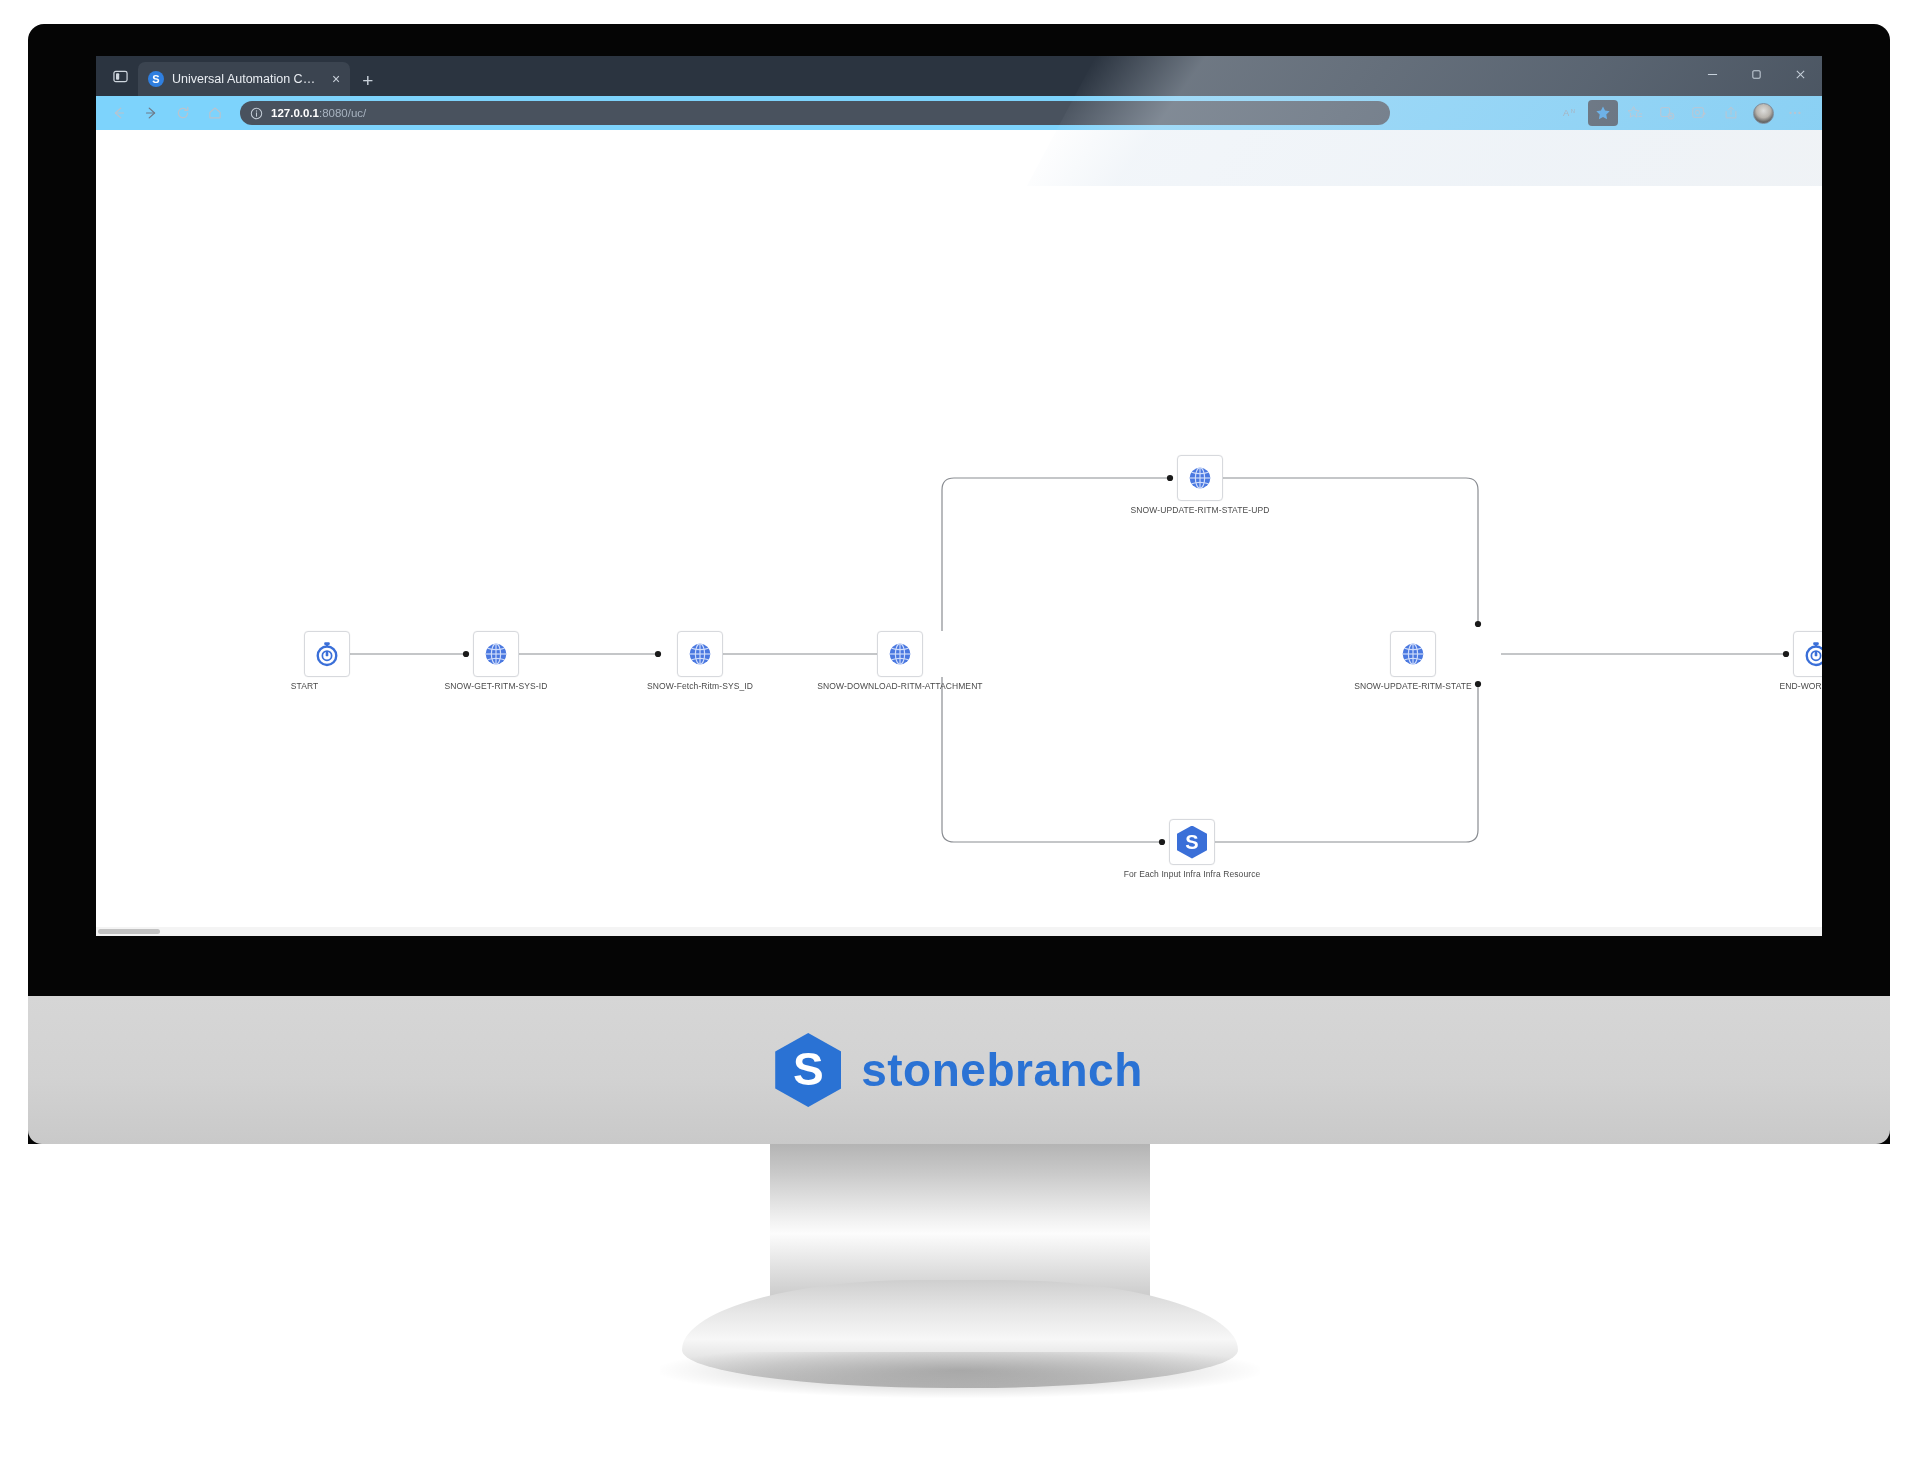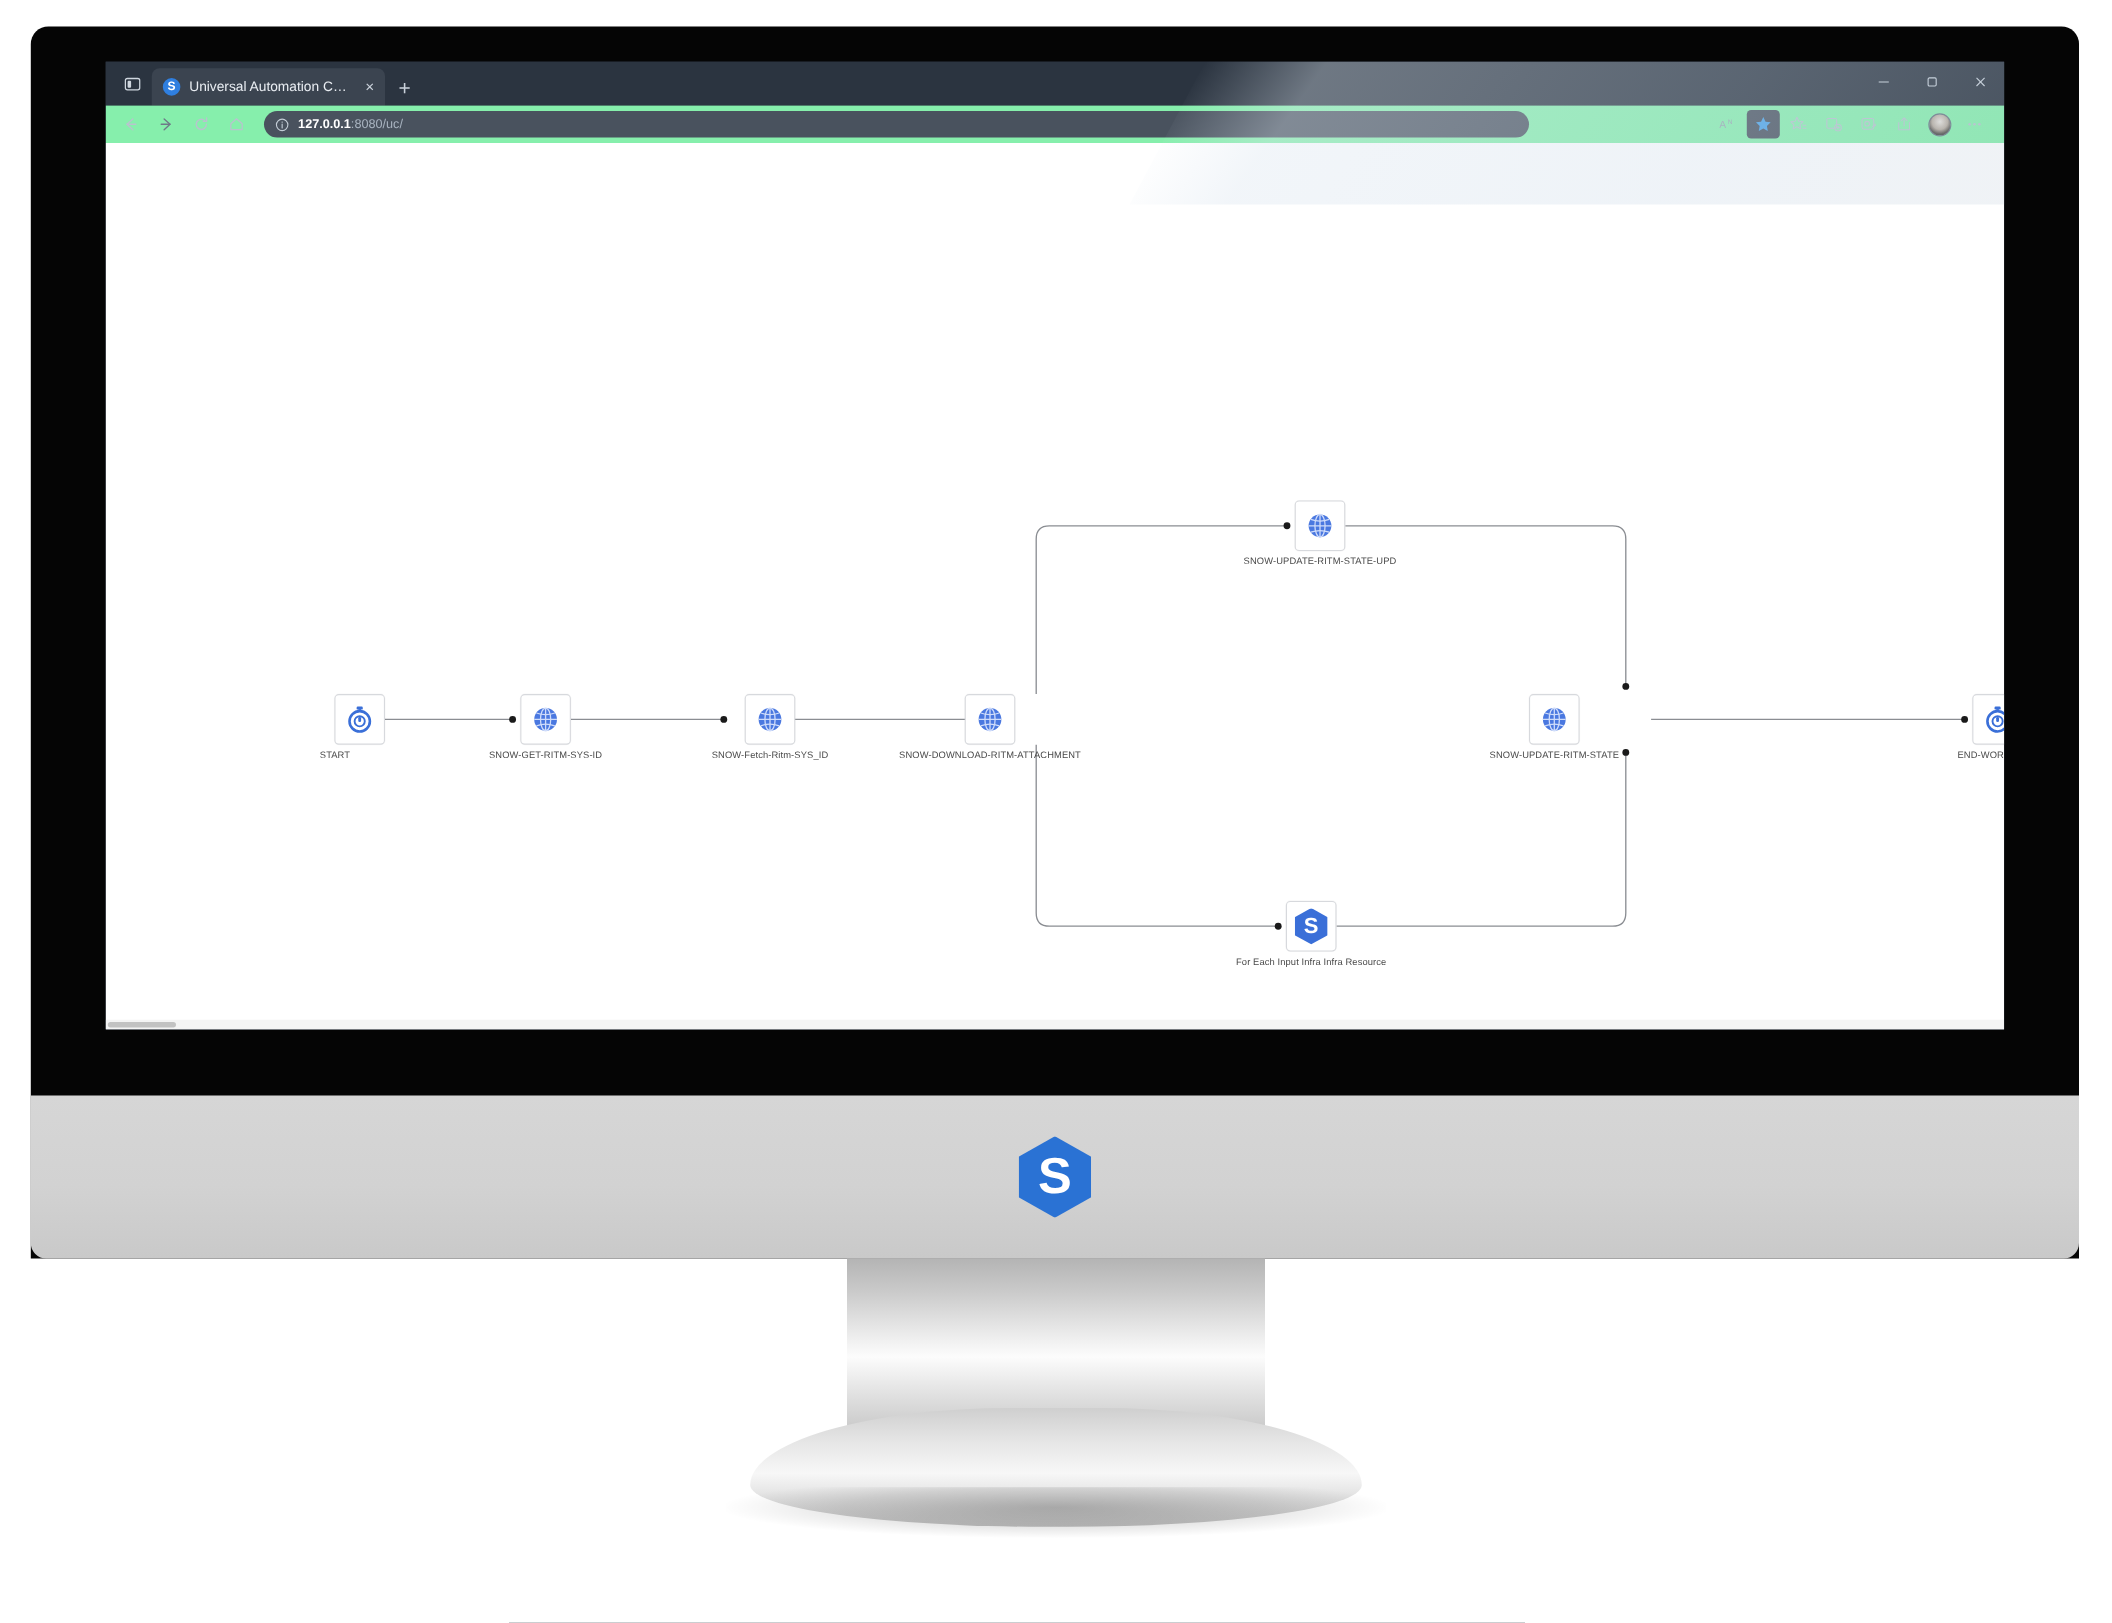--- a/index.html
+++ b/index.html
@@ -82,21 +82,21 @@
   }
   .tab-close { color: #c9d1da; font-size: 14px; line-height: 1; margin-left: 2px; }
   .tab-new { color: #c9d1da; font-size: 19px; margin: 0 0 4px 12px; font-weight: 300; }
 
   .wincontrols {
     position: absolute; right: 0; top: 0; height: 40px; display: flex; z-index: 25;
   }
   .wc { width: 44px; height: 36px; display: flex; align-items: center; justify-content: center; }
 
   .navbar {
-    position: relative; height: 34px; background: #86efac;
+    position: relative; height: 34px; background: #7dd3fc;
     display: flex; align-items: center; padding: 0 8px; gap: 2px; z-index: 20;
   }
   .navbtn {
     width: 30px; height: 26px; display: flex; align-items: center; justify-content: center;
     border-radius: 4px;
   }
   .omnibox {
     flex: 0 0 auto; width: 1150px; height: 24px; margin-left: 8px;
     background: #49525e; border-radius: 12px;
     display: flex; align-items: center; padding: 0 10px; gap: 8px;
@@ -442,20 +442,21 @@
     </div>
 
     <div class="glare"></div>
   </div>
 
   <div class="monitor-chin">
     <div class="chin-logo">
       <div class="sb-hex">
         <span>S</span>
       </div>
+      <div class="sb-word">stonebranch</div>
     </div>
   </div>
 
   <div class="stand-neck"></div>
   <div class="stand-base"></div>
   <div class="stand-shadow"></div>
 
 </div>
 
 </body></html>

